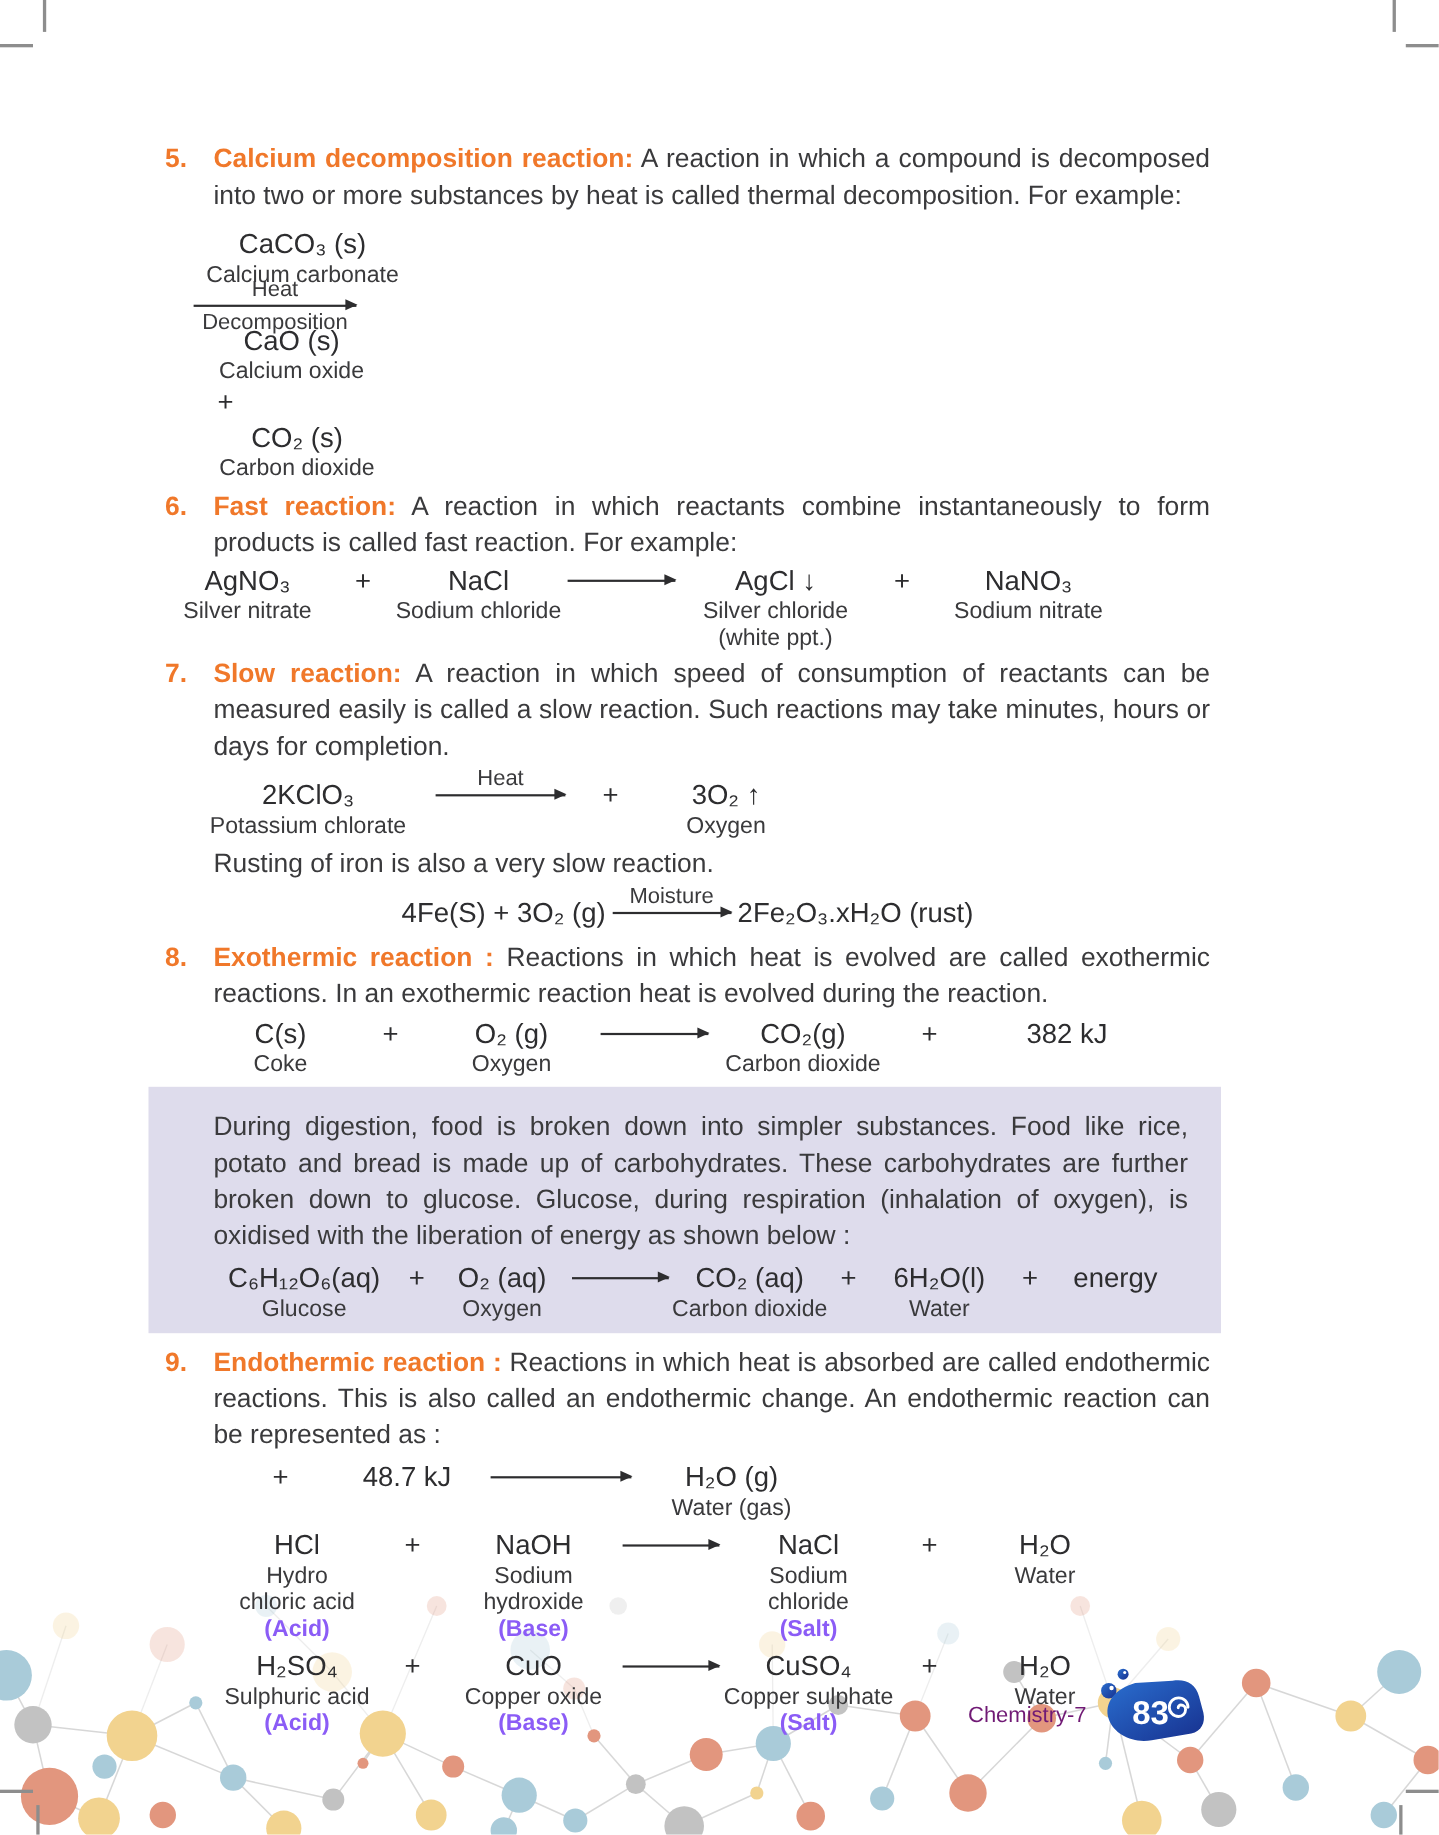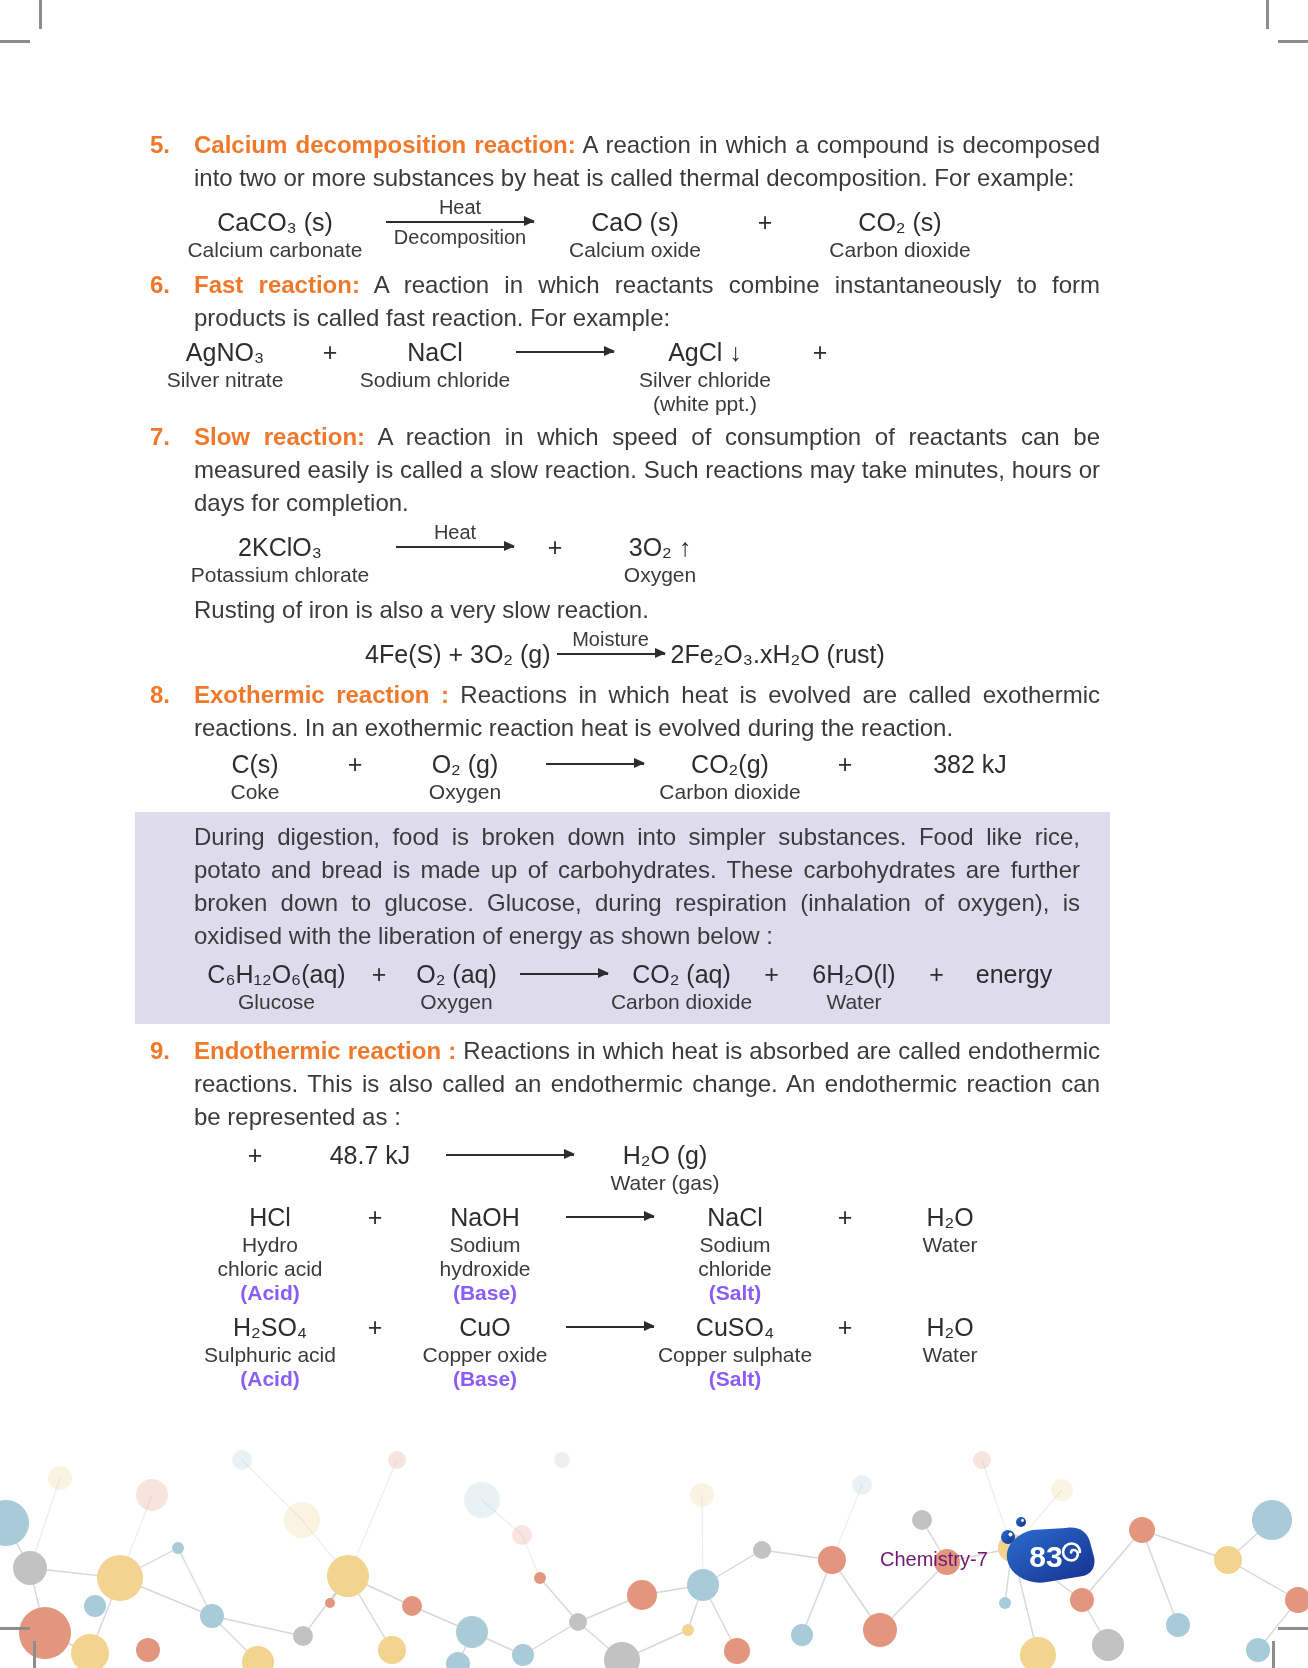--- a/index.html
+++ b/index.html
@@ -18,31 +18,31 @@
   .f{font-size:25px;line-height:32px;height:32px;white-space:nowrap;color:#2d2d2f;}
   .l{font-size:21px;line-height:24px;color:#3a3a3c;white-space:nowrap;text-align:center;}
   .lb{font-weight:700;color:#8b5cf6;}
   .op{flex:none;font-size:25px;line-height:32px;text-align:center;color:#2d2d2f;}
   .arrow{flex:none;position:relative;height:32px;}
   .aline{position:absolute;left:6px;right:6px;top:15px;border-top:2.2px solid #2d2d2f;}
   .aline::after{content:"";position:absolute;right:-1px;top:-6.6px;width:0;height:0;
     border-left:11px solid #2d2d2f;border-top:5.5px solid transparent;border-bottom:5.5px solid transparent;}
   .atop{position:absolute;left:0;right:0;bottom:19px;text-align:center;font-size:20px;line-height:24px;white-space:nowrap;}
   .abot{position:absolute;left:0;right:0;top:19px;text-align:center;font-size:20px;line-height:24px;white-space:nowrap;}
-  .eq5{margin:12px 0 6px 20px;}
+  .eq5{margin:12px 0 6px 20px;flex-direction:column;}
   .eq6{margin:2px 0 4px 0;}
   .eq7{margin:12px 0 6px 20px;}
   .rust{margin:12px 0 8px 0;justify-content:center;}
   .eq8{margin:4px 0 8px 40px;}
   .eqglu{margin:6px 0 0 0;}
   .eq9{margin:6px 0 4px 60px;}
   .eq10a{margin:6px 0 6px 50px;}
   .eq10b{margin:0 0 0 50px;}
   .hbox{background:#dedcec;margin:8px 0 10px -15px;width:975px;box-sizing:border-box;
-    padding:8px 30px 10px 59px;}
+    padding:20px 30px 10px 59px;}
   .hbox p{margin:0;font-size:24px;line-height:33px;text-align:justify;}
   .footer{position:absolute;left:880px;top:1510px;display:flex;align-items:flex-end;z-index:2;}
   .course{font-size:20px;color:#701a75;line-height:30px;padding-bottom:16px;margin-right:6px;}
   .cm{position:absolute;background:#8d8d8d;z-index:3;}
   .cm-tl-v{left:39px;top:0;width:3px;height:29px;}
   .cm-tl-h{left:0;top:40px;width:30px;height:3px;}
   .cm-tr-v{right:39px;top:0;width:3px;height:29px;}
   .cm-tr-h{right:0;top:40px;width:30px;height:3px;}
   .cm-bl-h{left:0;top:1627px;width:30px;height:3px;}
   .cm-bl-v{left:33px;bottom:0;width:3px;height:27px;}
@@ -223,20 +223,24 @@
     </div>
     <div class="arrow" style="width:110px">
         <div class="aline"></div>
       </div>
     <div class="t" style="width:170px">
       <div class="f">AgCl ↓</div>
       <div class="l">Silver chloride</div>
       <div class="l">(white ppt.)</div>
     </div>
     <div class="op" style="width:60px">+</div>
+    <div class="t" style="width:170px">
+      <div class="f">NaNO₃</div>
+      <div class="l">Sodium nitrate</div>
+    </div>
   </div>
 
   <div class="item">
     <div class="inum">7.</div>
     <div class="ibody"><span class="ititle">Slow reaction:</span> <span>A reaction in which speed of consumption of reactants can be measured easily is called a slow reaction. Such reactions may take minutes, hours or days for completion.</span></div>
   </div>
   <div class="eq eq7">
     <div class="t" style="width:220px">
       <div class="f">2KClO₃</div>
       <div class="l">Potassium chlorate</div>

